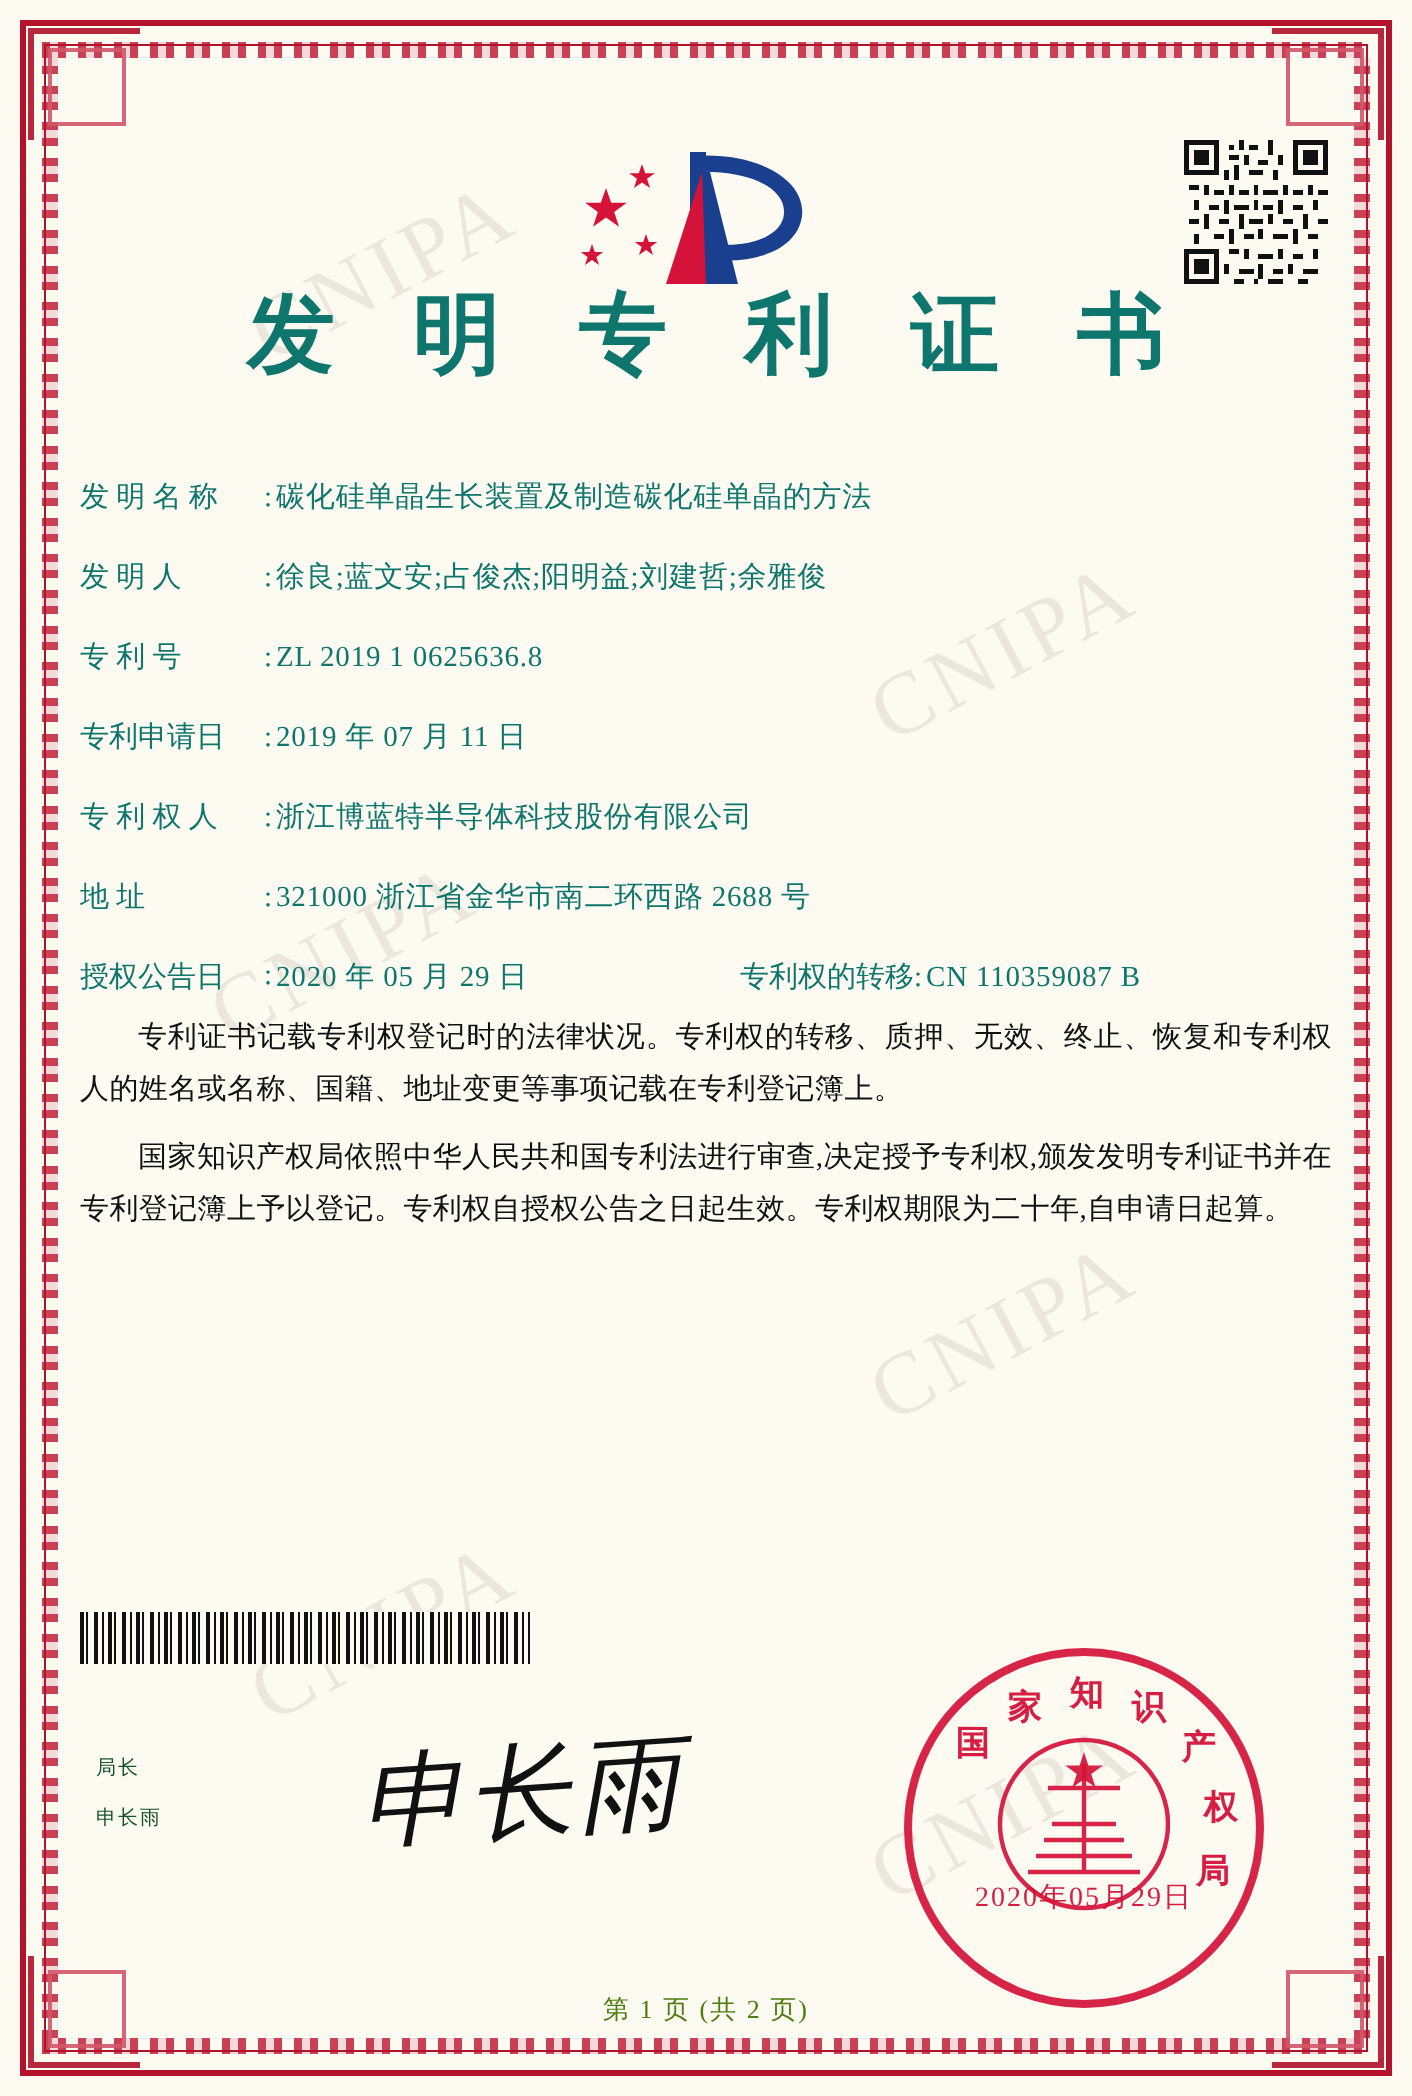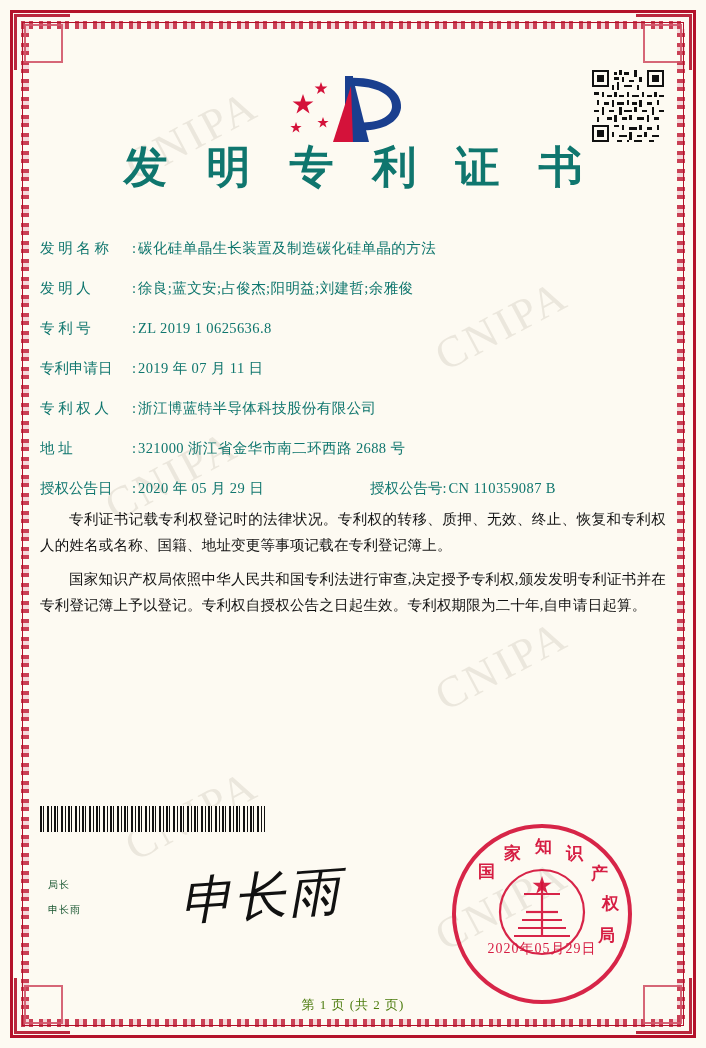--- a/index.html
+++ b/index.html
@@ -400,21 +400,21 @@
         <span class="field-value">321000 浙江省金华市南二环西路 2688 号</span>
       </div>
 
       <div class="two-col">
         <div class="col-left">
           <span class="field-label">授权公告日</span>
           <span class="field-colon">:</span>
           <span class="field-value">2020 年 05 月 29 日</span>
         </div>
         <div class="col-right">
-          <span class="lbl-plain">授权公告号</span>
+          <span class="lbl-plain">专利权的转移</span>
           <span class="field-colon">:</span>
           <span class="field-value">CN 110359087 B</span>
         </div>
       </div>
 
     </div>
 
     <div class="para second">专利证书记载专利权登记时的法律状况。专利权的转移、质押、无效、终止、恢复和专利权人的姓名或名称、国籍、地址变更等事项记载在专利登记簿上。</div>
     <div class="para">国家知识产权局依照中华人民共和国专利法进行审查,决定授予专利权,颁发发明专利证书并在专利登记簿上予以登记。专利权自授权公告之日起生效。专利权期限为二十年,自申请日起算。</div>
 

